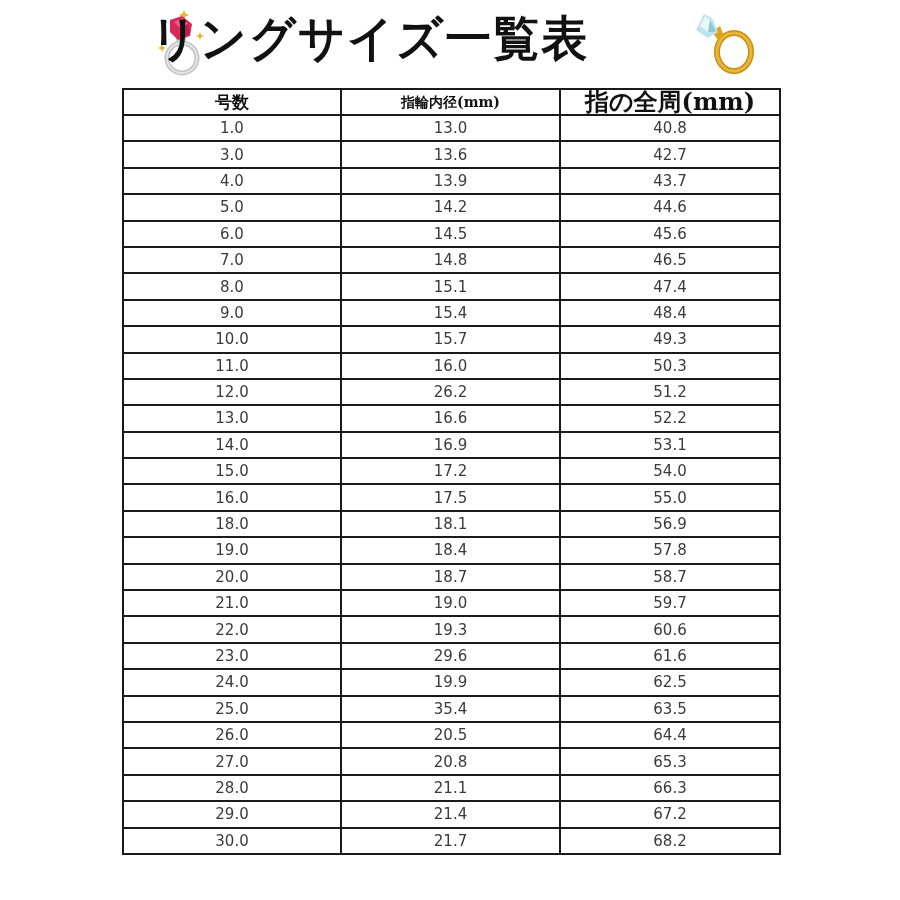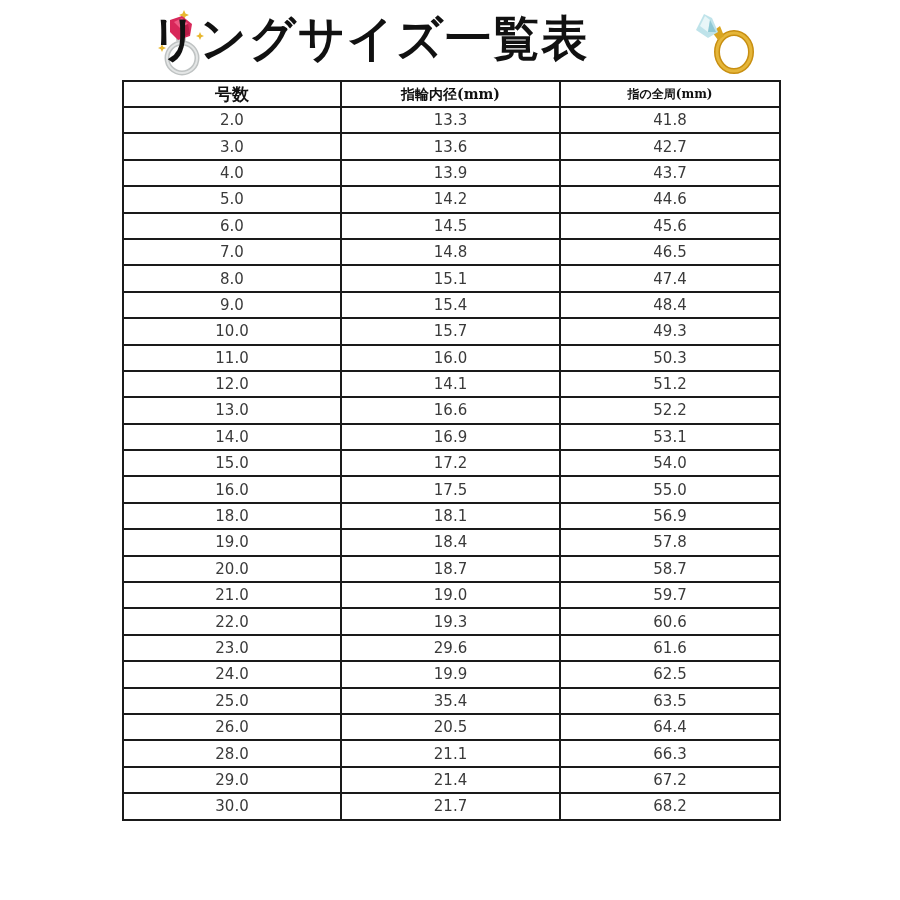--- a/index.html
+++ b/index.html
@@ -19,21 +19,21 @@
     font-weight: bold;
     font-size: 46px;
     letter-spacing: 2px;
     color: #111;
     line-height: 60px;
     transform: scaleY(1.05);
   }
   .ring-left { position: absolute; left: 148px; top: 6px; width: 68px; height: 70px; }
   .ring-right { position: absolute; left: 690px; top: 8px; width: 72px; height: 66px; }
 
-  .table-wrap { position: absolute; left: 122px; top: 80px; width: 657px; }
+  .table-wrap { position: absolute; left: 122px; top: 88px; width: 657px; }
   table {
     border-collapse: collapse;
     width: 657px;
     table-layout: fixed;
   }
   col.c1 { width: 218px; }
   col.c2 { width: 219px; }
   col.c3 { width: 220px; }
   th, td {
     border: 2px solid #1a1a1a;
@@ -43,21 +43,21 @@
   }
   th {
     height: 24px;
     font-family: "DejaVu Serif", serif;
     font-weight: bold;
     color: #111;
     font-size: 17px;
     line-height: 24px;
   }
   th.h2 { font-size: 14px; }
-  th.h3 { font-size: 12px; }
+  th.h3 { font-size: 24px; }
   td {
     height: 24.4px;
     font-size: 15px;
     line-height: 24px;
     color: #3a3a3a;
   }
 </style>
 </head>
 <body>
 
@@ -102,23 +102,23 @@
       </colgroup>
     <thead>
       <tr>
         <th class="h1">号数</th>
         <th class="h2">指輪内径(mm)</th>
         <th class="h3">指の全周(mm)</th>
       </tr>
     </thead>
     <tbody id="tbody">
         <tr>
-          <td>2.0</td>
-          <td>13.3</td>
-          <td>41.8</td>
+          <td>1.0</td>
+          <td>13.0</td>
+          <td>40.8</td>
         </tr>
         <tr>
           <td>3.0</td>
           <td>13.6</td>
           <td>42.7</td>
         </tr>
         <tr>
           <td>4.0</td>
           <td>13.9</td>
           <td>43.7</td>
@@ -153,21 +153,21 @@
           <td>15.7</td>
           <td>49.3</td>
         </tr>
         <tr>
           <td>11.0</td>
           <td>16.0</td>
           <td>50.3</td>
         </tr>
         <tr>
           <td>12.0</td>
-          <td>14.1</td>
+          <td>26.2</td>
           <td>51.2</td>
         </tr>
         <tr>
           <td>13.0</td>
           <td>16.6</td>
           <td>52.2</td>
         </tr>
         <tr>
           <td>14.0</td>
           <td>16.9</td>
@@ -222,20 +222,25 @@
           <td>25.0</td>
           <td>35.4</td>
           <td>63.5</td>
         </tr>
         <tr>
           <td>26.0</td>
           <td>20.5</td>
           <td>64.4</td>
         </tr>
         <tr>
+          <td>27.0</td>
+          <td>20.8</td>
+          <td>65.3</td>
+        </tr>
+        <tr>
           <td>28.0</td>
           <td>21.1</td>
           <td>66.3</td>
         </tr>
         <tr>
           <td>29.0</td>
           <td>21.4</td>
           <td>67.2</td>
         </tr>
         <tr>

